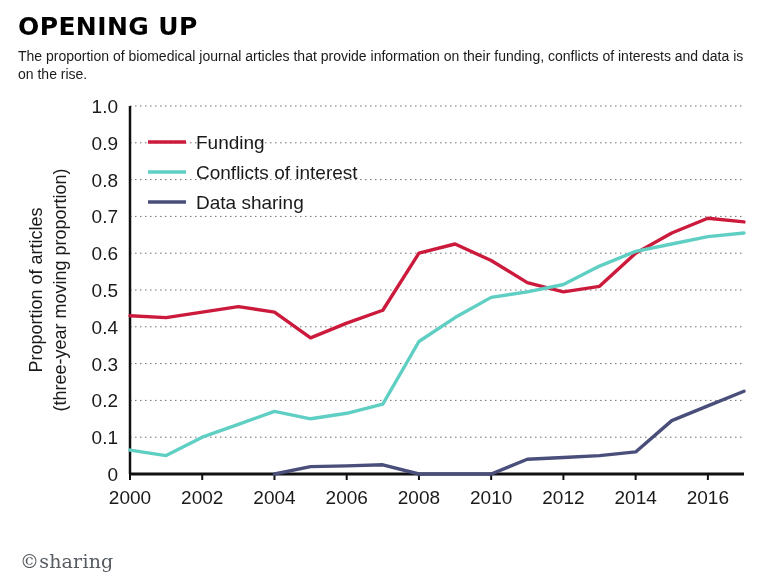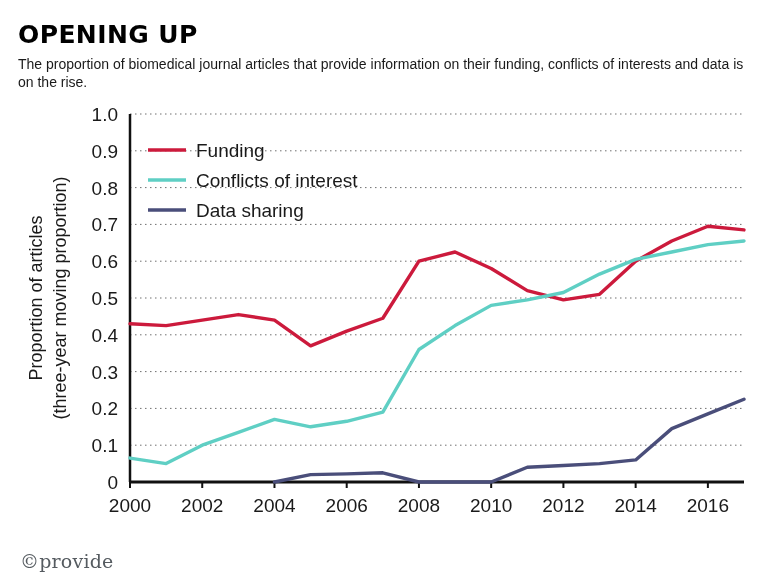--- a/index.html
+++ b/index.html
@@ -21,21 +21,21 @@
     box-sizing: border-box;
     padding: 14px 18px 0 18px;
   }
   .title {
     font-family: "DejaVu Sans", sans-serif;
     font-size: 25px;
     font-weight: bold;
     letter-spacing: 0.4px;
     text-transform: uppercase;
     color: #000000;
-    margin: 8px 0 8px 0;
+    margin: 0 0 8px 0;
     line-height: 1.05;
   }
   .subtitle {
     font-size: 14px;
     line-height: 1.28;
     color: #1a1a1a;
     margin: 0 0 10px 0;
     max-width: 730px;
   }
   .chart-area {
@@ -145,15 +145,15 @@
         </g>
       <g id="ylabel">
           <g transform="rotate(-90 34 196)">
             <text x="34" y="186" text-anchor="middle" class="ylabel-text">Proportion of articles</text>
             <text x="34" y="210" text-anchor="middle" class="ylabel-text">(three-year moving proportion)</text>
           </g>
         </g>
     </svg>
   </div>
 
-  <div class="credit">©provide</div>
+  <div class="credit">©sharing</div>
 
 </div>
 
 </body></html>

